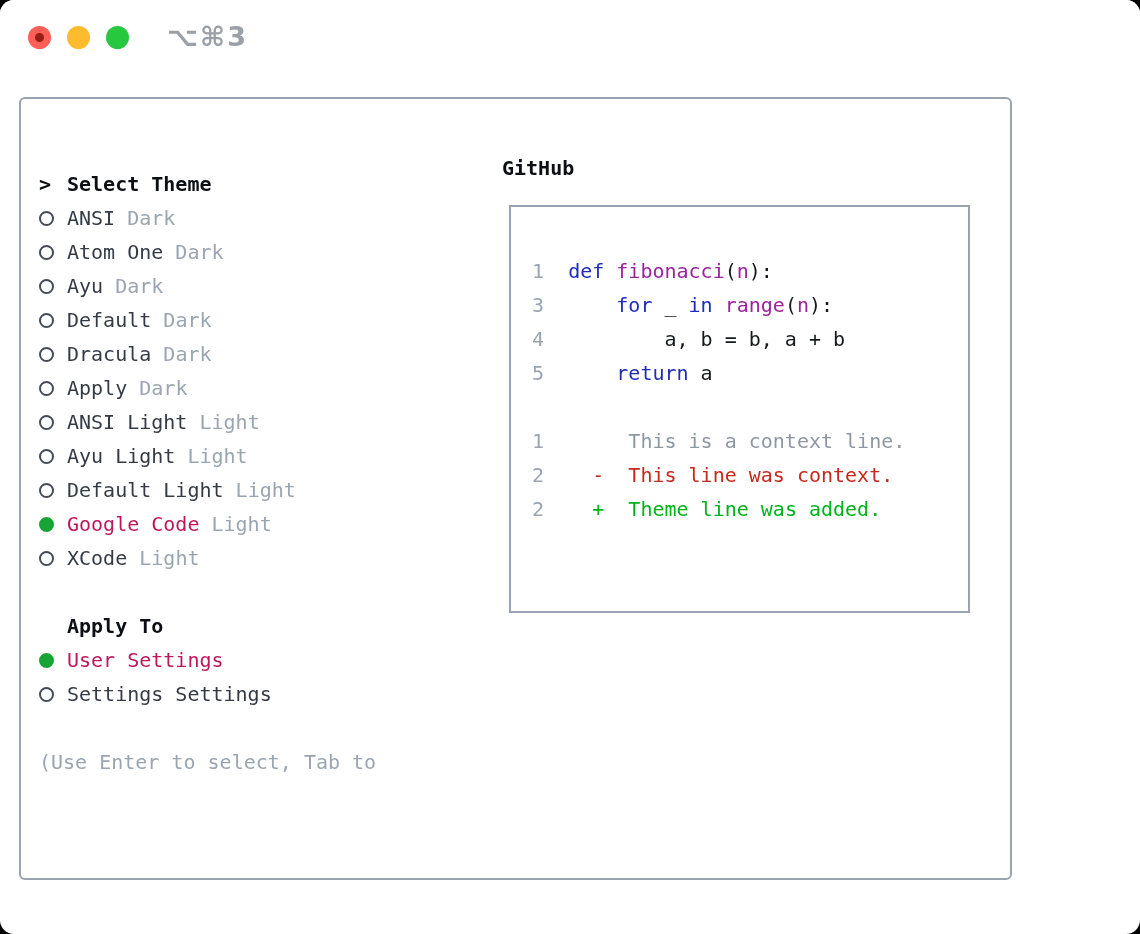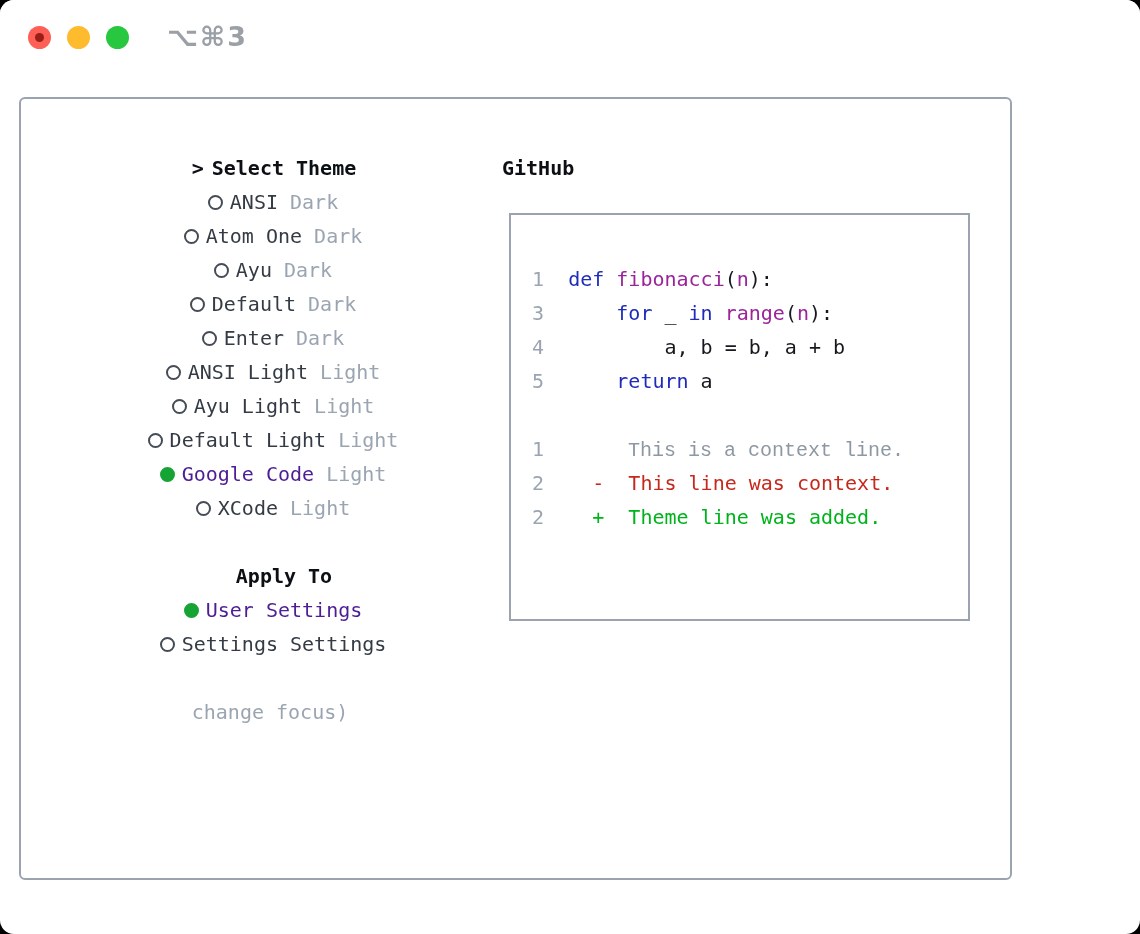--- a/index.html
+++ b/index.html
@@ -23,51 +23,51 @@
     font-family:"DejaVu Sans",sans-serif;font-weight:bold;font-size:27px;
     color:#9aa0a6;letter-spacing:2px;
   }
   
   .mainbox{
     position:absolute;left:19px;top:97px;width:993px;height:783px;
     border:2px solid #9aa3af;border-radius:6px;box-sizing:border-box;background:#fff;
   }
   
   .leftcol{
-    position:absolute;left:18px;top:52px;width:462px;
-    font-size:20px;line-height:34px;color:#343b44;text-align:center;
+    position:absolute;left:18px;top:68px;width:462px;
+    font-size:20px;line-height:34px;color:#343b44;
   }
   .row{height:34px;white-space:pre;}
   .spacer{height:34px;}
   .marker{display:inline-block;width:28px;}
   .hdr{font-weight:bold;color:#0c0f13;}
   .radio{
     display:inline-block;width:15px;height:15px;box-sizing:border-box;
     border:2px solid #454c55;border-radius:50%;position:relative;top:1px;
   }
   .radio.sel{border-color:#16a435;background:#16a435;}
   .name{color:#343b44;}
-  .name.selname{color:#4c1d95;margin-top:28px;}
+  .name.selname{color:#be185d;margin-top:28px;}
   .tag{color:#9aa5b1;}
   .hint{color:#9aa5b1;}
   
   .rightcol{position:absolute;left:481px;top:52px;}
   .pv-title{font-size:20px;line-height:34px;font-weight:bold;color:#0c0f13;}
   .pv-box{
-    margin-left:7px;margin-top:28px;width:461px;height:408px;
+    margin-left:7px;margin-top:20px;width:461px;height:408px;
     border:2px solid #9aa3af;box-sizing:border-box;background:#fff;
     padding:47px 0 0 21px;overflow:hidden;
   }
   .prow{height:34px;font-size:20px;line-height:34px;white-space:pre;}
   .ln{color:#9aa5b1;}
   .kw{color:#1f2cb8;}
   .fn{color:#9b239b;}
   .lit{color:#0e6d6d;}
   .pl{color:#16181d;}
-  .ctx{color:#8e98a3;font-family:Liberation Mono, monospace;}
+  .ctx{color:#8e98a3;}
   .del{color:#c5291c;}
   .add{color:#00b31b;}
 </style>
 </head>
 <body>
 
 <div class="window">
 
   <div class="titlebar">
     <span class="tl tl-red"></span>
@@ -79,40 +79,41 @@
   <div class="mainbox">
 
     <div class="leftcol">
       <div class="row hdr"><span class="marker">&gt;</span><span>Select Theme</span></div>
 
       <div>
           <div class="row"><span class="marker"><span class="radio"></span></span><span class="name">ANSI</span><span class="tag"> Dark</span></div>
           <div class="row"><span class="marker"><span class="radio"></span></span><span class="name">Atom One</span><span class="tag"> Dark</span></div>
           <div class="row"><span class="marker"><span class="radio"></span></span><span class="name">Ayu</span><span class="tag"> Dark</span></div>
           <div class="row"><span class="marker"><span class="radio"></span></span><span class="name">Default</span><span class="tag"> Dark</span></div>
-          <div class="row"><span class="marker"><span class="radio"></span></span><span class="name">Enter</span><span class="tag"> Dark</span></div>
+          <div class="row"><span class="marker"><span class="radio"></span></span><span class="name">Dracula</span><span class="tag"> Dark</span></div>
+          <div class="row"><span class="marker"><span class="radio"></span></span><span class="name">Apply</span><span class="tag"> Dark</span></div>
           <div class="row"><span class="marker"><span class="radio"></span></span><span class="name">ANSI Light</span><span class="tag"> Light</span></div>
           <div class="row"><span class="marker"><span class="radio"></span></span><span class="name">Ayu Light</span><span class="tag"> Light</span></div>
           <div class="row"><span class="marker"><span class="radio"></span></span><span class="name">Default Light</span><span class="tag"> Light</span></div>
           <div class="row"><span class="marker"><span class="radio sel"></span></span><span class="name selname">Google Code</span><span class="tag"> Light</span></div>
           <div class="row"><span class="marker"><span class="radio"></span></span><span class="name">XCode</span><span class="tag"> Light</span></div>
         </div>
 
       <div class="spacer"></div>
 
       <div class="row hdr"><span class="marker"></span><span>Apply To</span></div>
 
       <div>
           <div class="row"><span class="marker"><span class="radio sel"></span></span><span class="name selname">User Settings</span></div>
           <div class="row"><span class="marker"><span class="radio"></span></span><span class="name">Settings Settings</span></div>
         </div>
 
       <div class="spacer"></div>
 
-      <div class="row hint">change focus)</div>
+      <div class="row hint">(Use Enter to select, Tab to</div>
     </div>
 
     <div class="rightcol">
       <div class="pv-title">GitHub</div>
       <div class="pv-box">
           <div class="prow"><span class="ln">1</span><span><span class="pl">  </span><span class="kw">def</span><span class="pl"> </span><span class="fn">fibonacci</span><span class="pl">(</span><span class="fn">n</span><span class="pl">):</span></span></div>
           <div class="prow"><span class="ln">3</span><span><span class="pl">      </span><span class="kw">for</span><span class="pl"> _ </span><span class="kw">in</span><span class="pl"> </span><span class="fn">range</span><span class="pl">(</span><span class="fn">n</span><span class="pl">):</span></span></div>
           <div class="prow"><span class="ln">4</span><span><span class="pl">          a, b = b, a + b</span></span></div>
           <div class="prow"><span class="ln">5</span><span><span class="pl">      </span><span class="kw">return</span><span class="pl"> a</span></span></div>
           <div class="prow"><span class="ln"> </span><span></span></div>

